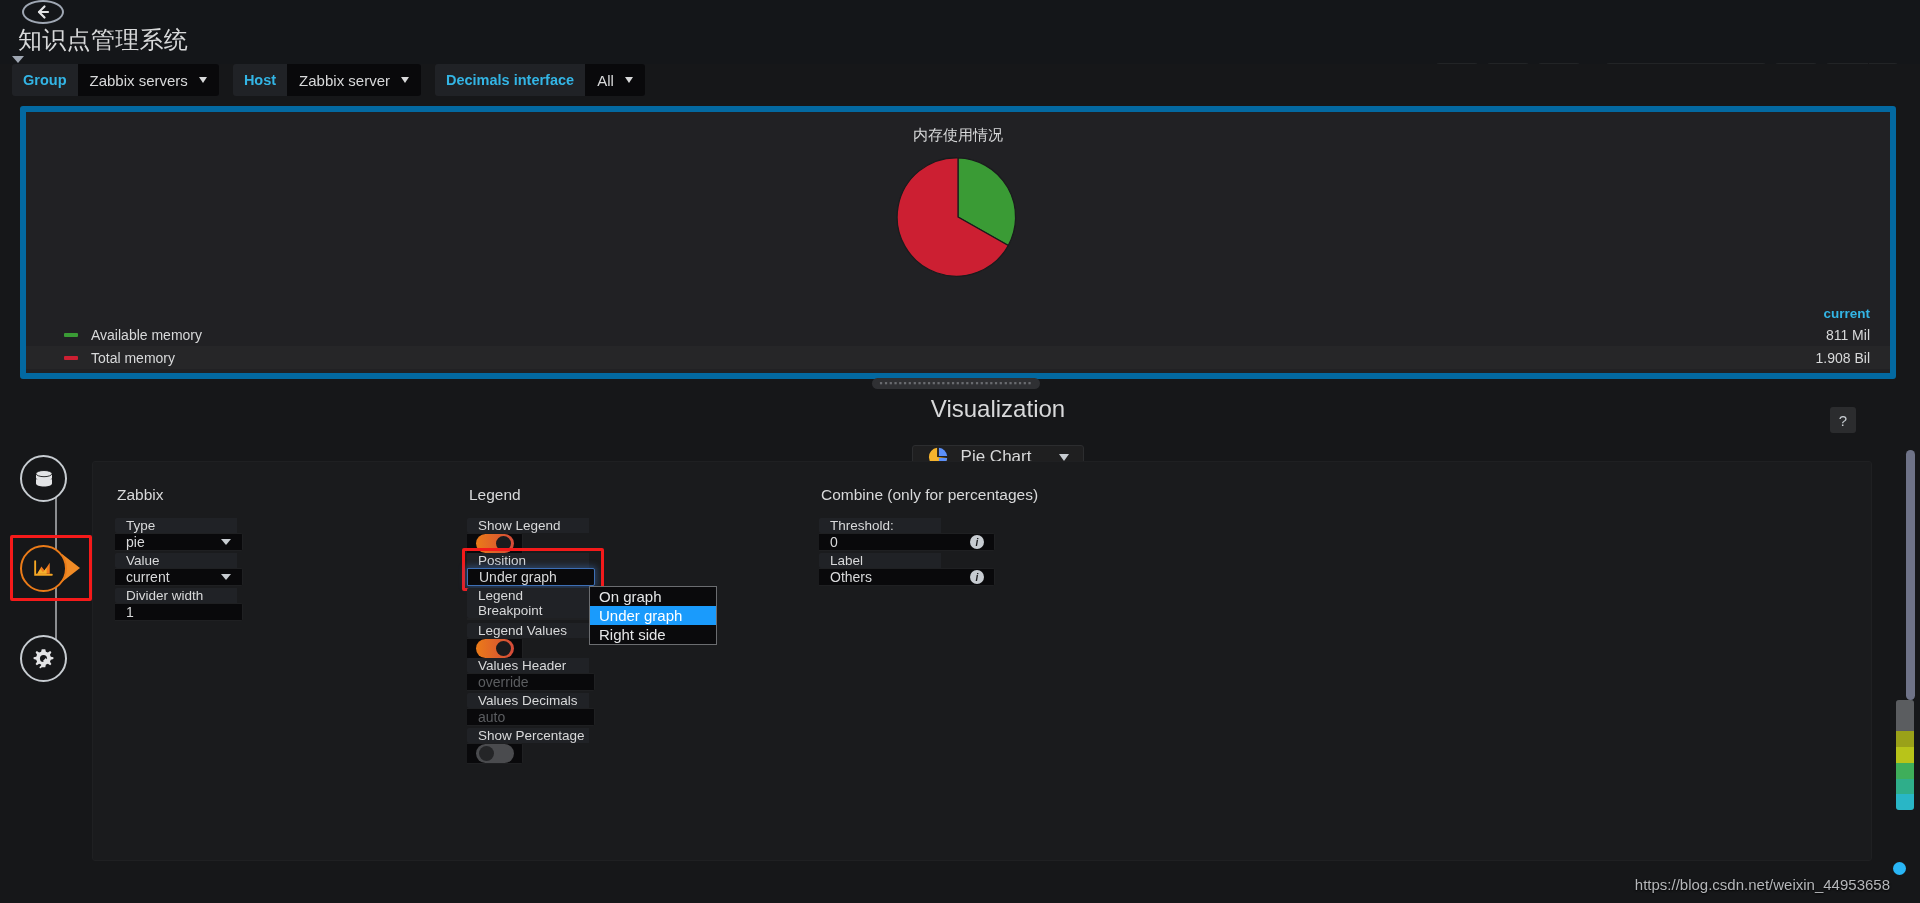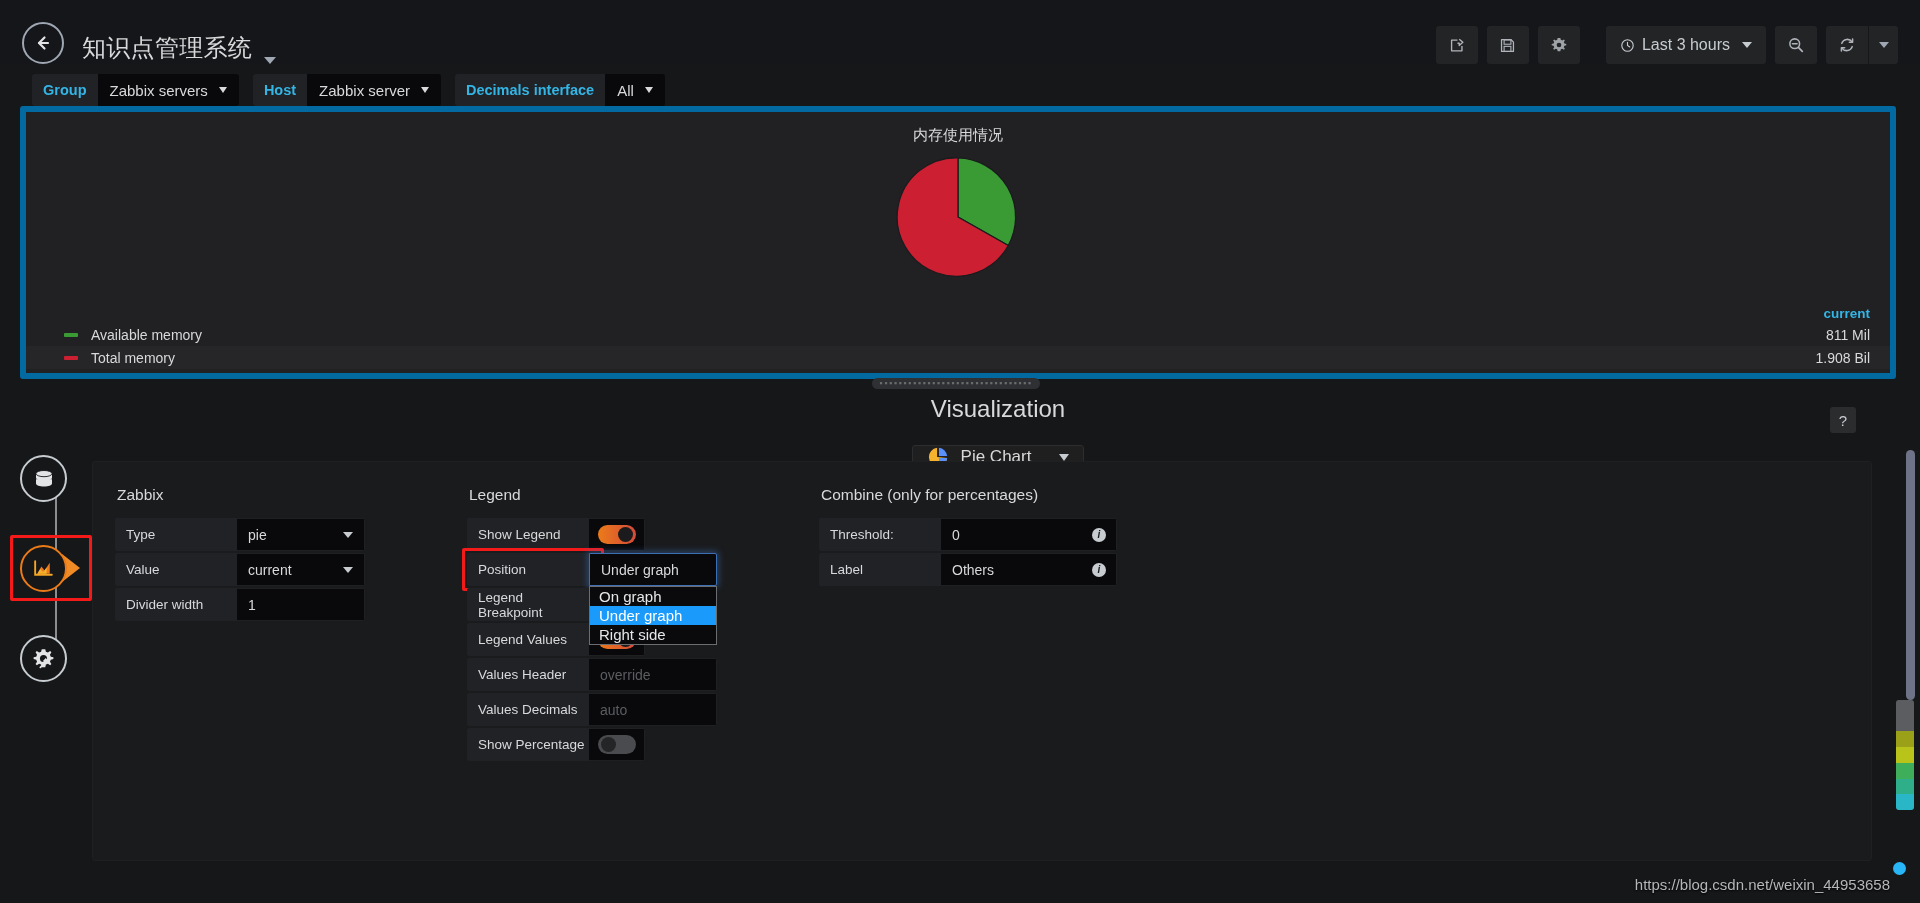--- a/index.html
+++ b/index.html
@@ -7,21 +7,21 @@
     width:1920px; height:903px; overflow:hidden;
     background:#161719;
     font-family:"Liberation Sans", sans-serif;
     color:#d8d9da;
   }
   .app { position:relative; width:1920px; height:903px; background:#161719; }
 
   
   .navbar {
     position:absolute; top:0; left:0; width:1920px; height:64px;
-    background:#141619; display:flex; align-items:flex-end;
+    background:#141619; display:flex; align-items:flex-start;flex-direction:column;
   }
   .back-btn {
     margin-left:22px; width:42px; height:42px; border-radius:50%;
     border:2px solid #9fa7b3; display:flex; align-items:center; justify-content:center;
     cursor:pointer; color:#d8d9da;
   }
   .back-btn svg { display:block; }
   .dash-title {
     margin-left:18px; font-size:24px; color:#d8d9da; letter-spacing:.3px;
   }
@@ -51,21 +51,21 @@
     border-left:1px solid #161719;
   }
   .refresh-caret i {
     width:0;height:0;border-left:5px solid transparent;border-right:5px solid transparent;
     border-top:6px solid #9fa7b3; display:block;
   }
 
   
   .varbar {
     position:absolute; top:64px; left:0; width:1920px; height:42px;
-    display:flex; align-items:flex-end; padding-left:32px; gap:14px; background:#161719;
+    display:flex; align-items:flex-start; padding-left:12px; gap:14px; background:#161719;
   }
   .var { display:flex; height:32px; align-items:stretch; }
   .var-label {
     background:#202226; color:#33b5e5; font-size:14.5px; font-weight:bold;
     display:flex;align-items:center; padding:0 11px; border-radius:3px 0 0 3px;
   }
   .var-value {
     background:#09090b; color:#d8d9da; font-size:15px;
     display:flex;align-items:center; gap:11px; padding:0 12px; border-radius:0 3px 3px 0;
     cursor:pointer;
@@ -132,21 +132,21 @@
   .editor-body {
     position:absolute; top:66px; left:0; width:1780px; height:400px;
     background:#1a1b1d; border:1px solid #1f2022; border-radius:3px;
   }
   .sections { display:flex; padding:24px 0 0 22px; gap:0; }
   .section { width:352px; }
   .section.wide { width:360px; }
   .section-title { font-size:15.5px; color:#d8d9da; margin-bottom:14px; padding-left:2px; }
 
   .row {
-    display:flex; align-items:stretch; height:33px; margin-bottom:2px; position:relative;
+    display:flex; align-items:stretch; height:33px; margin-bottom:2px; position:relative;flex-direction:column;
   }
   .row-label {
     width:122px; background:#202226; color:#d8d9da; font-size:13.5px;
     display:flex; align-items:center; padding-left:11px; border-radius:2px 0 0 2px;
   }
   .cell-input {
     width:128px; background:#09090b; border:1px solid #1f2022; border-left:none;
     color:#d8d9da; font-size:14px; display:flex; align-items:center; padding-left:11px;
     border-radius:0 2px 2px 0;
   }

